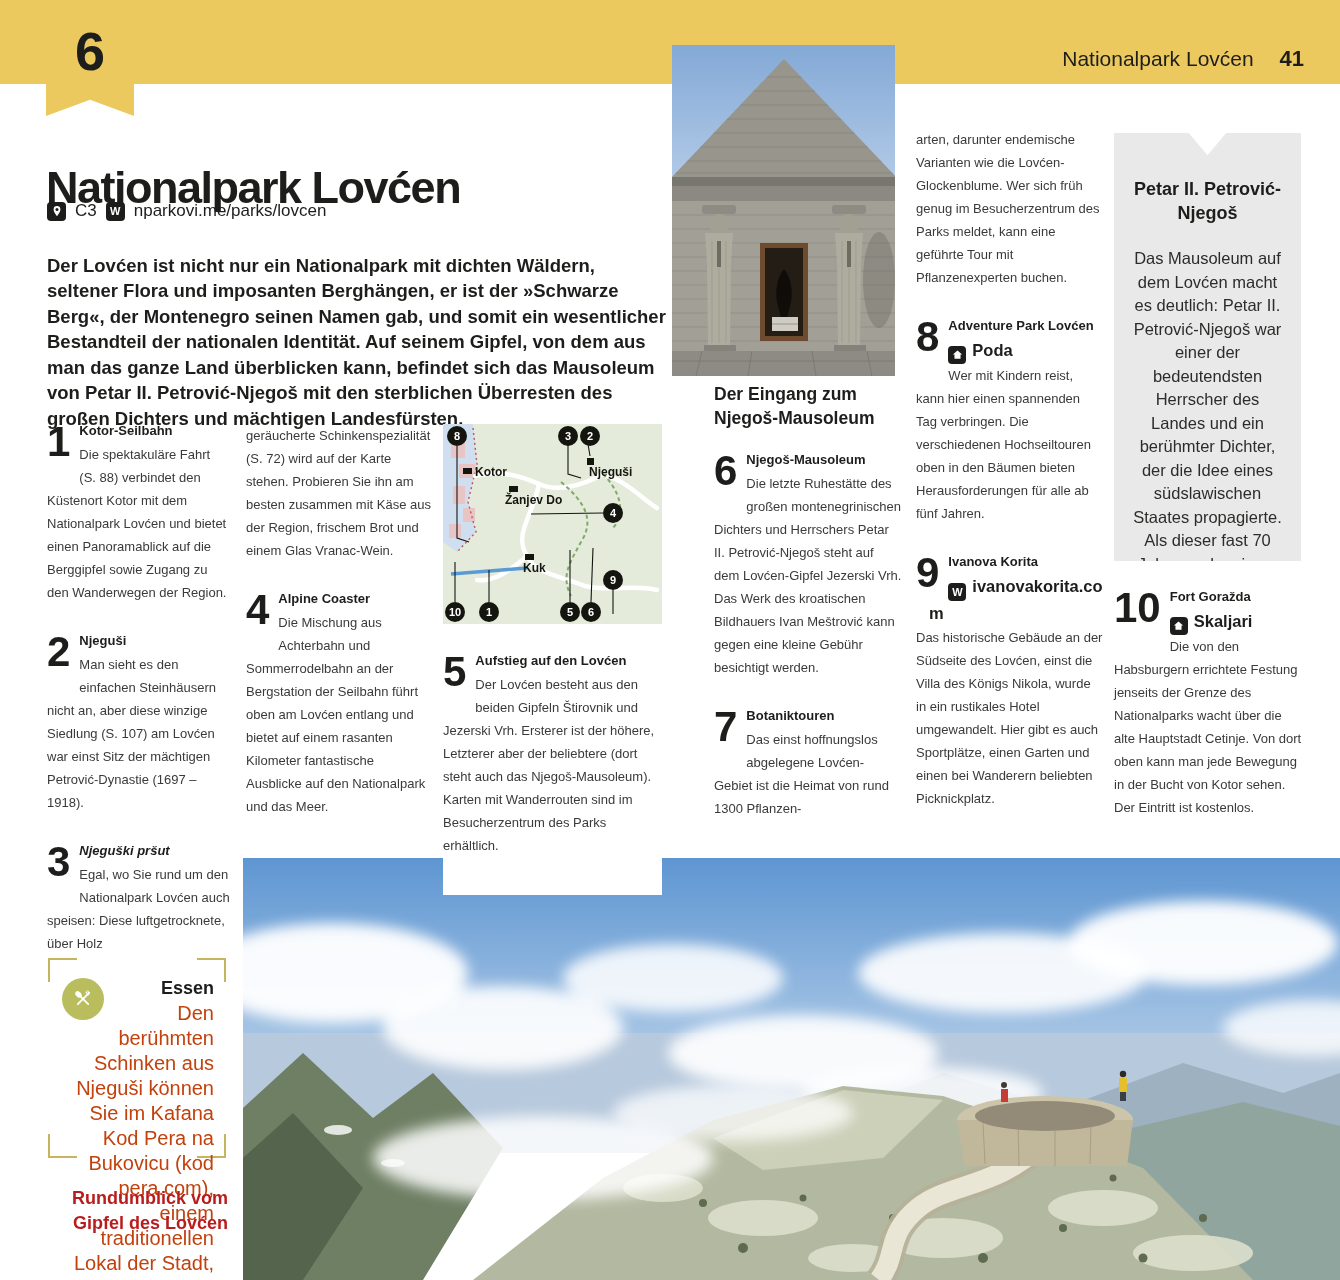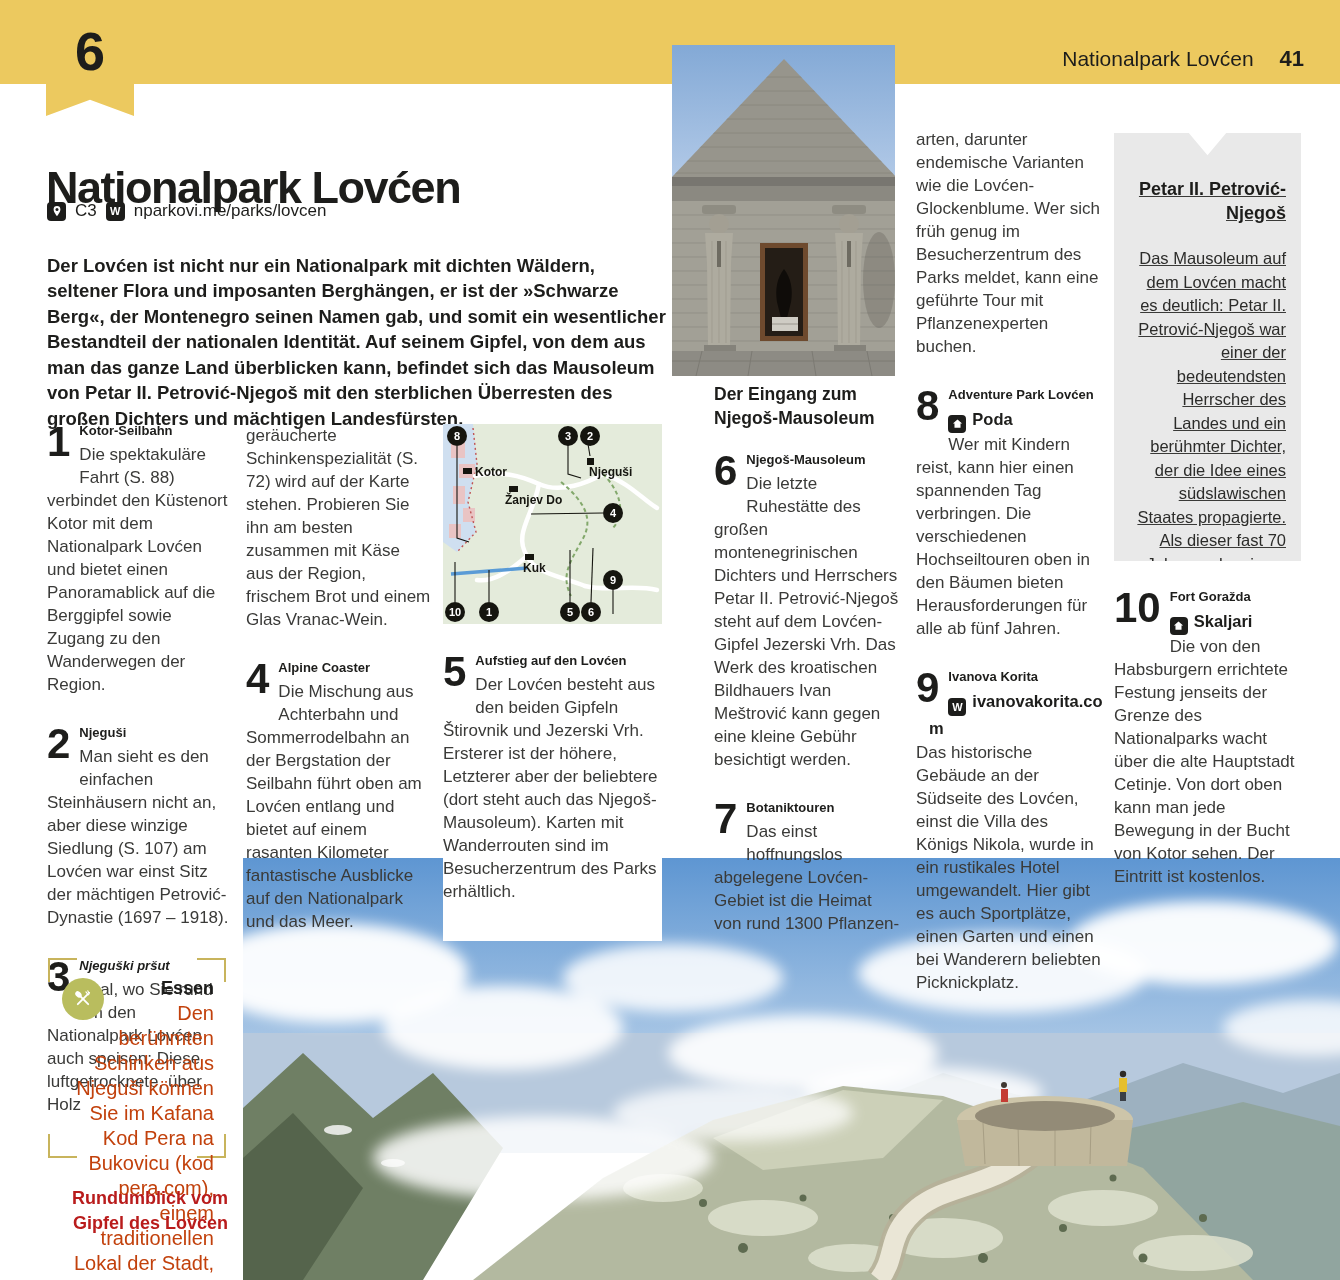--- a/index.html
+++ b/index.html
@@ -33,36 +33,36 @@
   .col4{left:714px;top:382px;width:188px;}
   .col5{left:916px;top:128px;width:188px;}
   .col6item{position:absolute;left:1114px;top:584px;width:188px;z-index:2;}
 
   .item{margin-bottom:24px;}
   .item::after{content:"";display:block;clear:both;}
   .item .num{float:left;font-size:42px;line-height:44px;height:50px;font-weight:800;color:#1d1d1b;margin:2px 9px 0 0;}
   .item h3{margin:0;font-size:13px;line-height:25px;font-weight:800;color:#1d1d1b;}
   .item h3.italic{font-style:italic;}
   .item .subtitle{font-size:16.5px;line-height:25px;font-weight:bold;color:#1d1d1b;word-break:break-all;margin-left:13px;}
-  .item p,.cont{margin:0;font-size:17px;line-height:23px;color:#3a3a38;}
+  .item p,.cont{margin:0;font-size:13px;line-height:23px;color:#3a3a38;}
   .cont{margin-bottom:24px;}
   .photo-cap{font-size:17.5px;line-height:24px;font-weight:800;color:#1d1d1b;margin:0 0 17px 0;}
 
   
   .map{width:219px;height:200px;margin-bottom:20px;}
 
   
   .photo-top{position:absolute;left:672px;top:45px;width:223px;height:331px;z-index:2;}
   .photo-bottom{position:absolute;left:243px;top:858px;width:1097px;height:422px;z-index:1;}
   .photo-top svg,.photo-bottom svg{display:block;width:100%;height:100%;}
 
   
   .sidebox{position:absolute;left:1114px;top:133px;width:187px;height:428px;background:#e9e9e9;z-index:2;
            clip-path:polygon(0 0,40% 0,50% 5.2%,60% 0,100% 0,100% 100%,0 100%);
-           text-align:right;box-sizing:border-box;padding:44px 15px 17px 15px;text-decoration:underline;}
+           text-align:center;box-sizing:border-box;padding:44px 15px 17px 15px;}
   .sidebox h4{margin:0 0 22px 0;font-size:18px;line-height:24px;color:#1d1d1b;}
   .sidebox p{margin:0;font-size:16.5px;line-height:23.5px;color:#2c2c2a;}
 
   
   .essen{position:absolute;left:48px;top:958px;width:178px;height:200px;z-index:2;text-align:right;}
   .essen .br{position:absolute;width:27px;height:22px;border:0 solid #c8b45c;}
   .essen .tl{left:0;top:0;border-left-width:2.5px;border-top-width:2.5px;}
   .essen .tr{right:0;top:0;border-right-width:2.5px;border-top-width:2.5px;}
   .essen .bl{left:0;bottom:0;border-left-width:2.5px;border-bottom-width:2.5px;}
   .essen .brc{right:0;bottom:0;border-right-width:2.5px;border-bottom-width:2.5px;}

